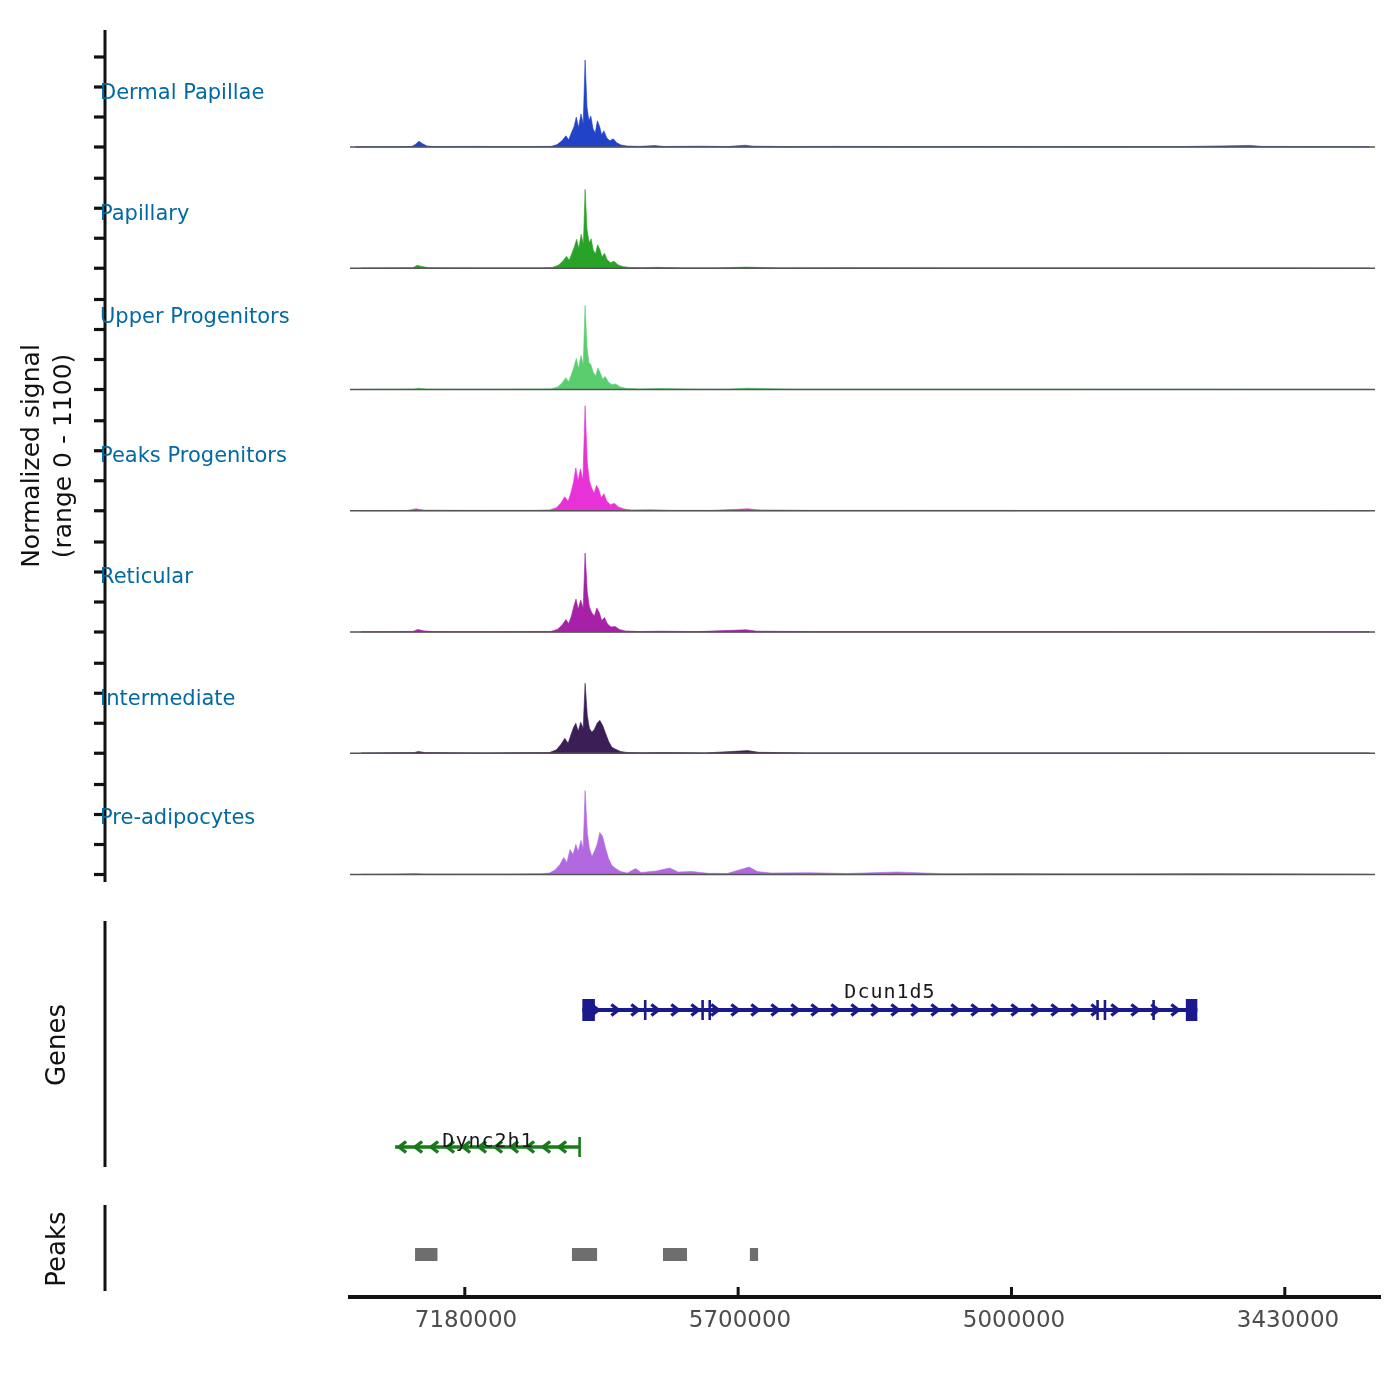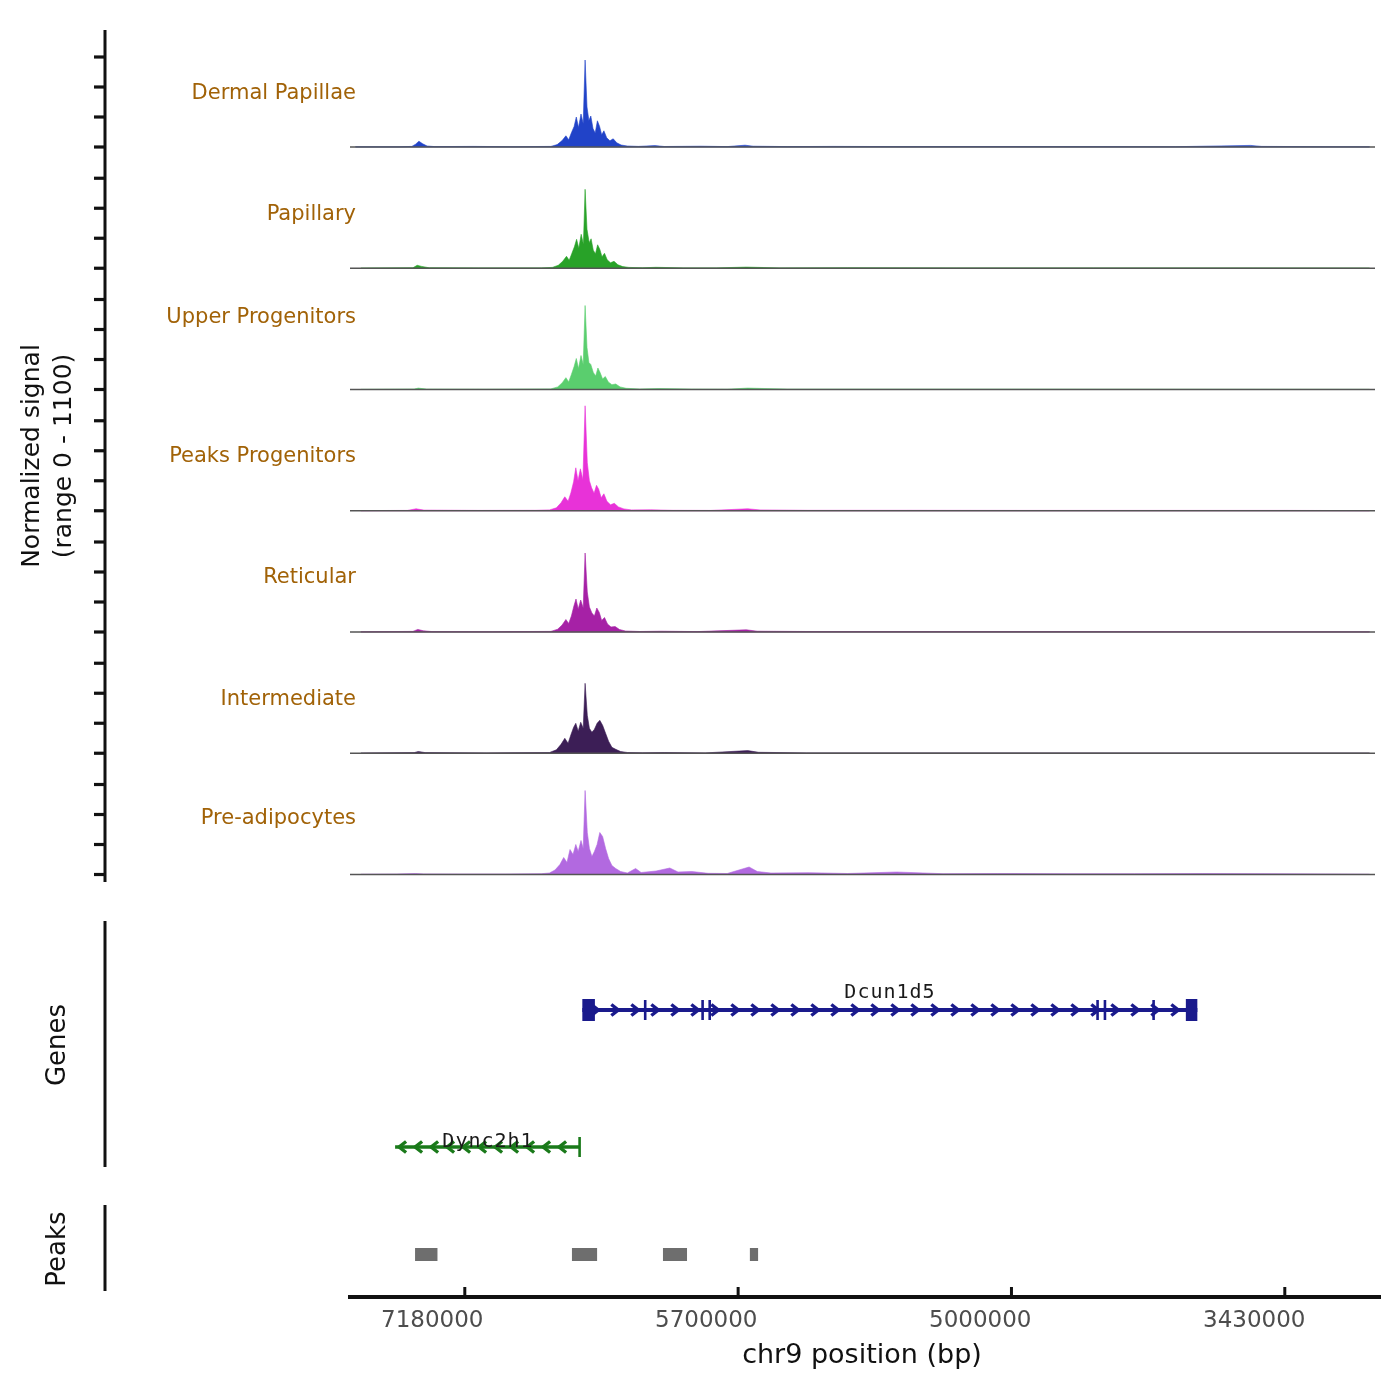--- a/index.html
+++ b/index.html
@@ -1,28 +1,28 @@
 <!DOCTYPE html>
 <html><head>
 <meta charset="utf-8">
 <style>
   html,body{margin:0;padding:0;background:#ffffff;}
   #fig{position:relative;width:1400px;height:1400px;background:#ffffff;overflow:hidden;
        font-family:"DejaVu Sans","Liberation Sans",sans-serif;}
   #plot-svg{position:absolute;left:0;top:0;}
-  .track-label{position:absolute;left:100px;width:256px;text-align:right;
-    font-size:21px;color:#a16207;line-height:26px;}
+  .track-label{position:absolute;left:100px;width:256px;text-align:left;
+    font-size:21px;color:#0369a1;line-height:26px;}
   .yaxis-label{position:absolute;left:-156px;top:424px;width:406px;height:64px;
     transform:rotate(-90deg);text-align:center;font-size:25px;color:#111;line-height:32px;}
   .section-label{position:absolute;left:-72px;width:260px;height:34px;transform:rotate(-90deg);
     text-align:center;font-size:26px;color:#111;}
   .gene-label{position:absolute;width:300px;text-align:center;
     font-family:"DejaVu Sans Mono","Liberation Mono",monospace;font-size:20px;
     letter-spacing:1px;color:#1a1a1a;margin-top:26px;}
-  .xtick-label{position:absolute;width:170px;text-align:left;font-size:23px;color:#4d4d4d;top:1306px;}
+  .xtick-label{position:absolute;width:170px;text-align:center;font-size:23px;color:#4d4d4d;top:1306px;}
   .xaxis-title{position:absolute;left:612px;top:1338px;width:500px;text-align:center;
     font-size:27px;color:#111;}
 </style>
 </head>
 <body>
 
 <div id="fig">
 
   <svg id="plot-svg" width="1400" height="1400">
       <line x1="105" y1="30" x2="105" y2="882" stroke="#111" stroke-width="3"></line>
@@ -150,15 +150,14 @@
   <div class="section-label" style="top:1232px">Peaks</div>
 
   <div class="gene-label" style="left:740px;top:953px">Dcun1d5</div>
   <div class="gene-label" style="left:338px;top:1102px">Dync2h1</div>
 
   <div class="xtick-label" style="left:381px">7180000</div>
   <div class="xtick-label" style="left:655px">5700000</div>
   <div class="xtick-label" style="left:929px">5000000</div>
   <div class="xtick-label" style="left:1203px">3430000</div>
 
-  <div class="xaxis-title">chr9 position (bp)</div>
 
 </div>
 
 </body></html>

